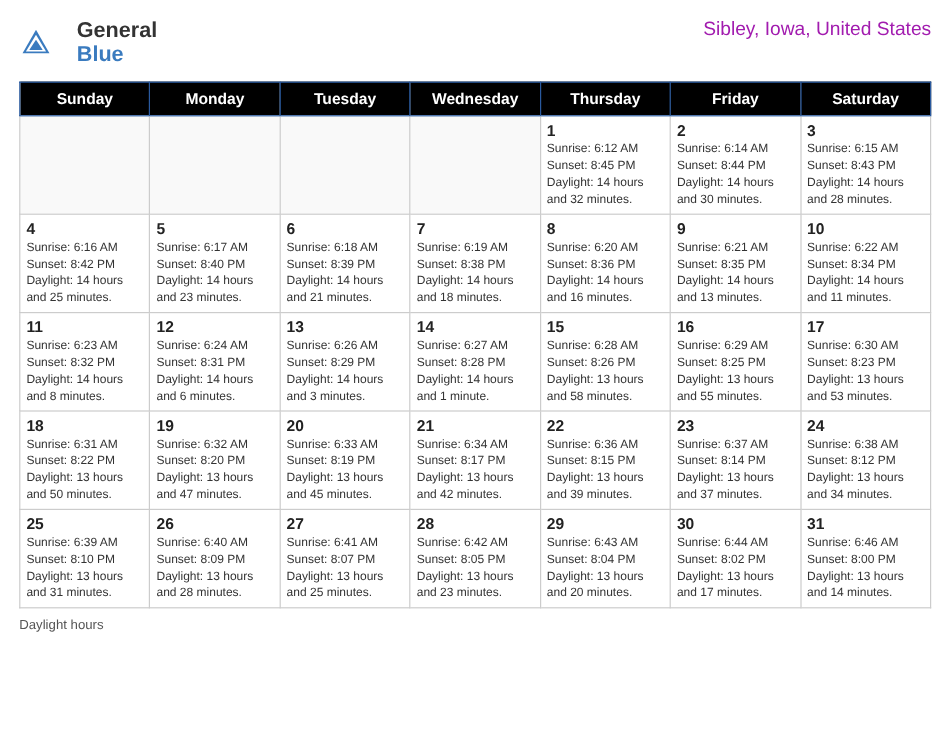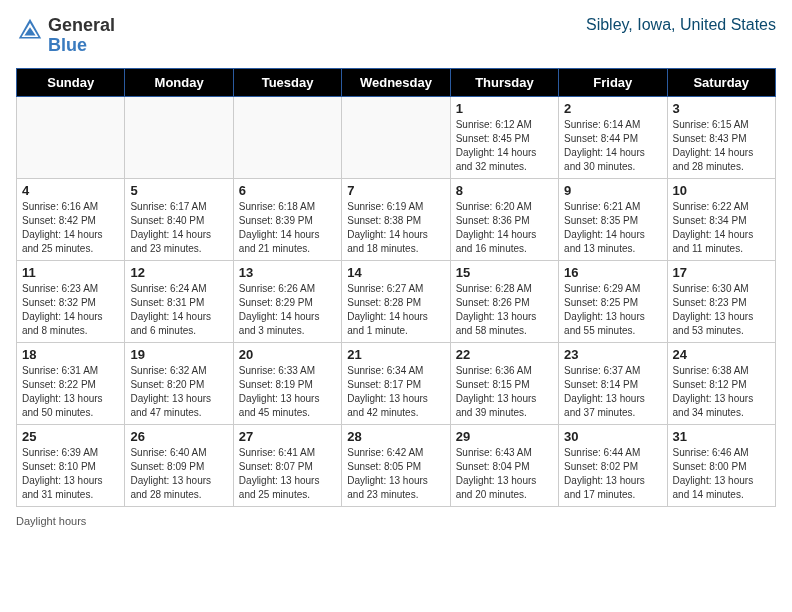--- a/index.html
+++ b/index.html
@@ -11,22 +11,22 @@
       padding: 16px;
     }
     .header-area {
       display: flex;
       justify-content: space-between;
       align-items: flex-start;
       margin-bottom: 12px;
     }
     .logo {
       display: flex;
-      align-items: flex-start;
-      gap: 4px;
+      align-items: center;
+      gap: 20px;
     }
     .logo-text {
       font-size: 18px;
       font-weight: bold;
       line-height: 1.1;
     }
     .logo-general { color: #333; }
     .logo-blue { color: #3a7bbf; }
     .logo-icon {
       width: 28px;
@@ -35,21 +35,21 @@
     .title-area {
       text-align: right;
     }
     .month-year {
       font-size: 36px;
       font-weight: normal;
       color: #222;
     }
     .location {
       font-size: 16px;
-      color: #0c4a6e;
+      color: #a21caf;
     }
     .calendar {
       width: 100%;
       border-collapse: collapse;
       border: 1px solid #ccc;
     }
     .calendar th {
       background: #000000;
       color: #fff;
       font-size: 13px;

